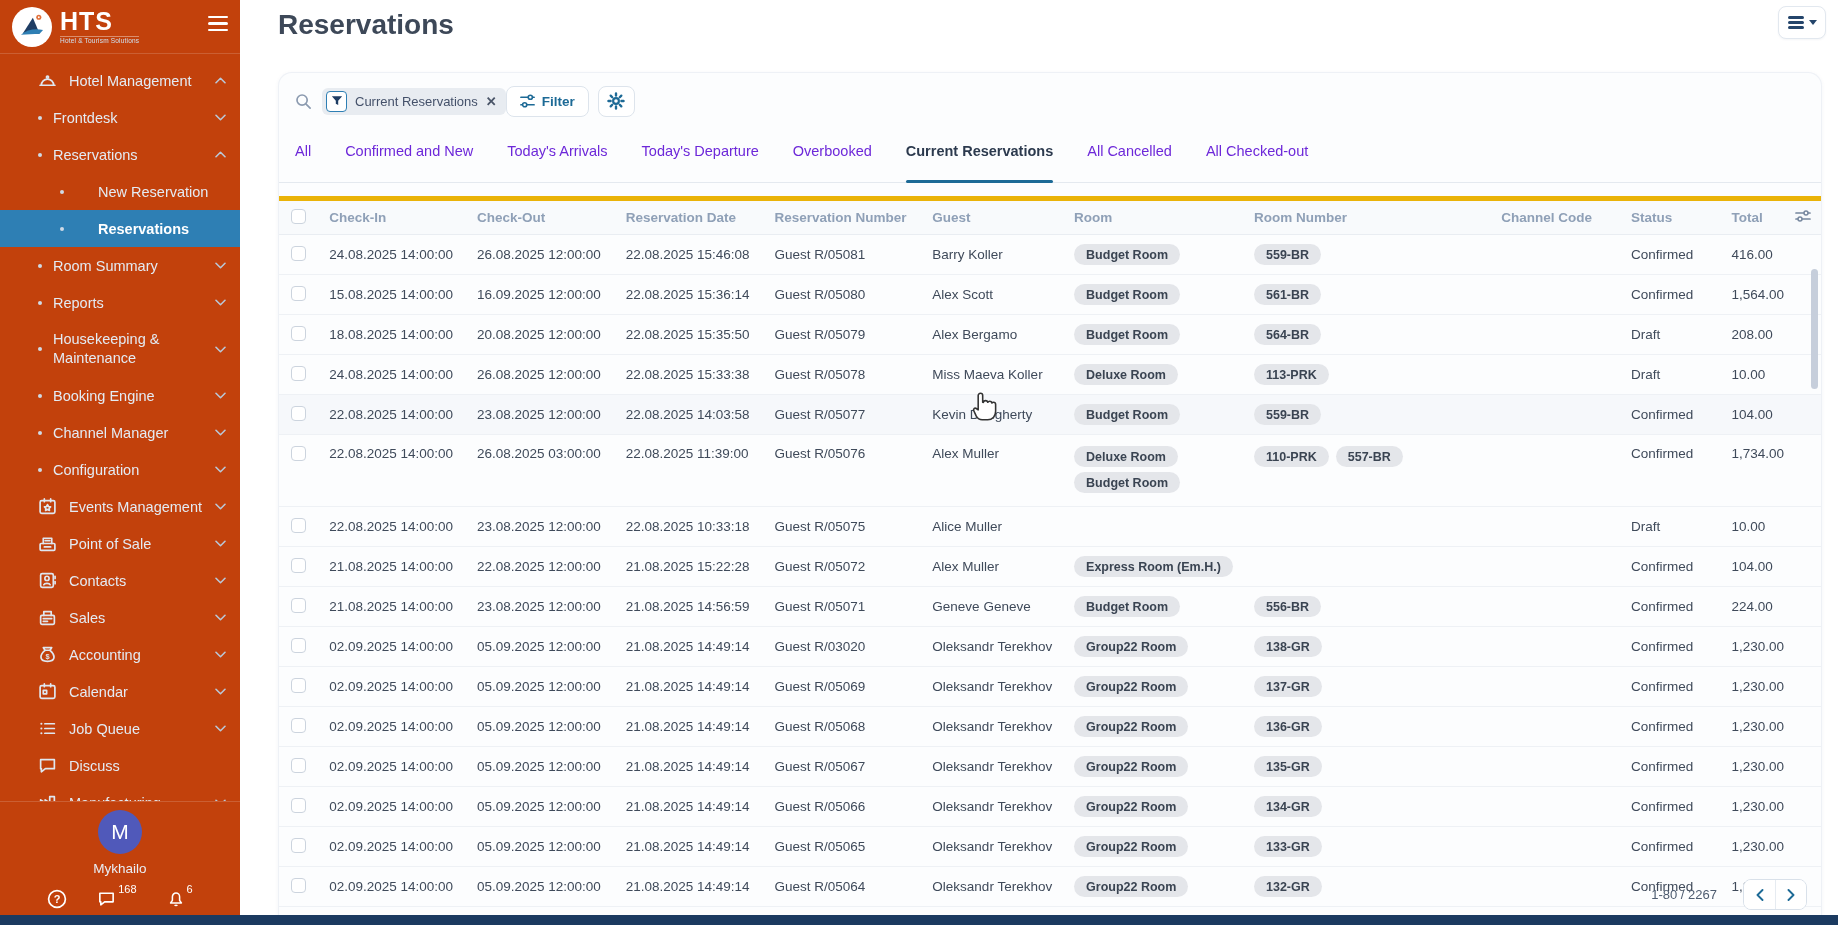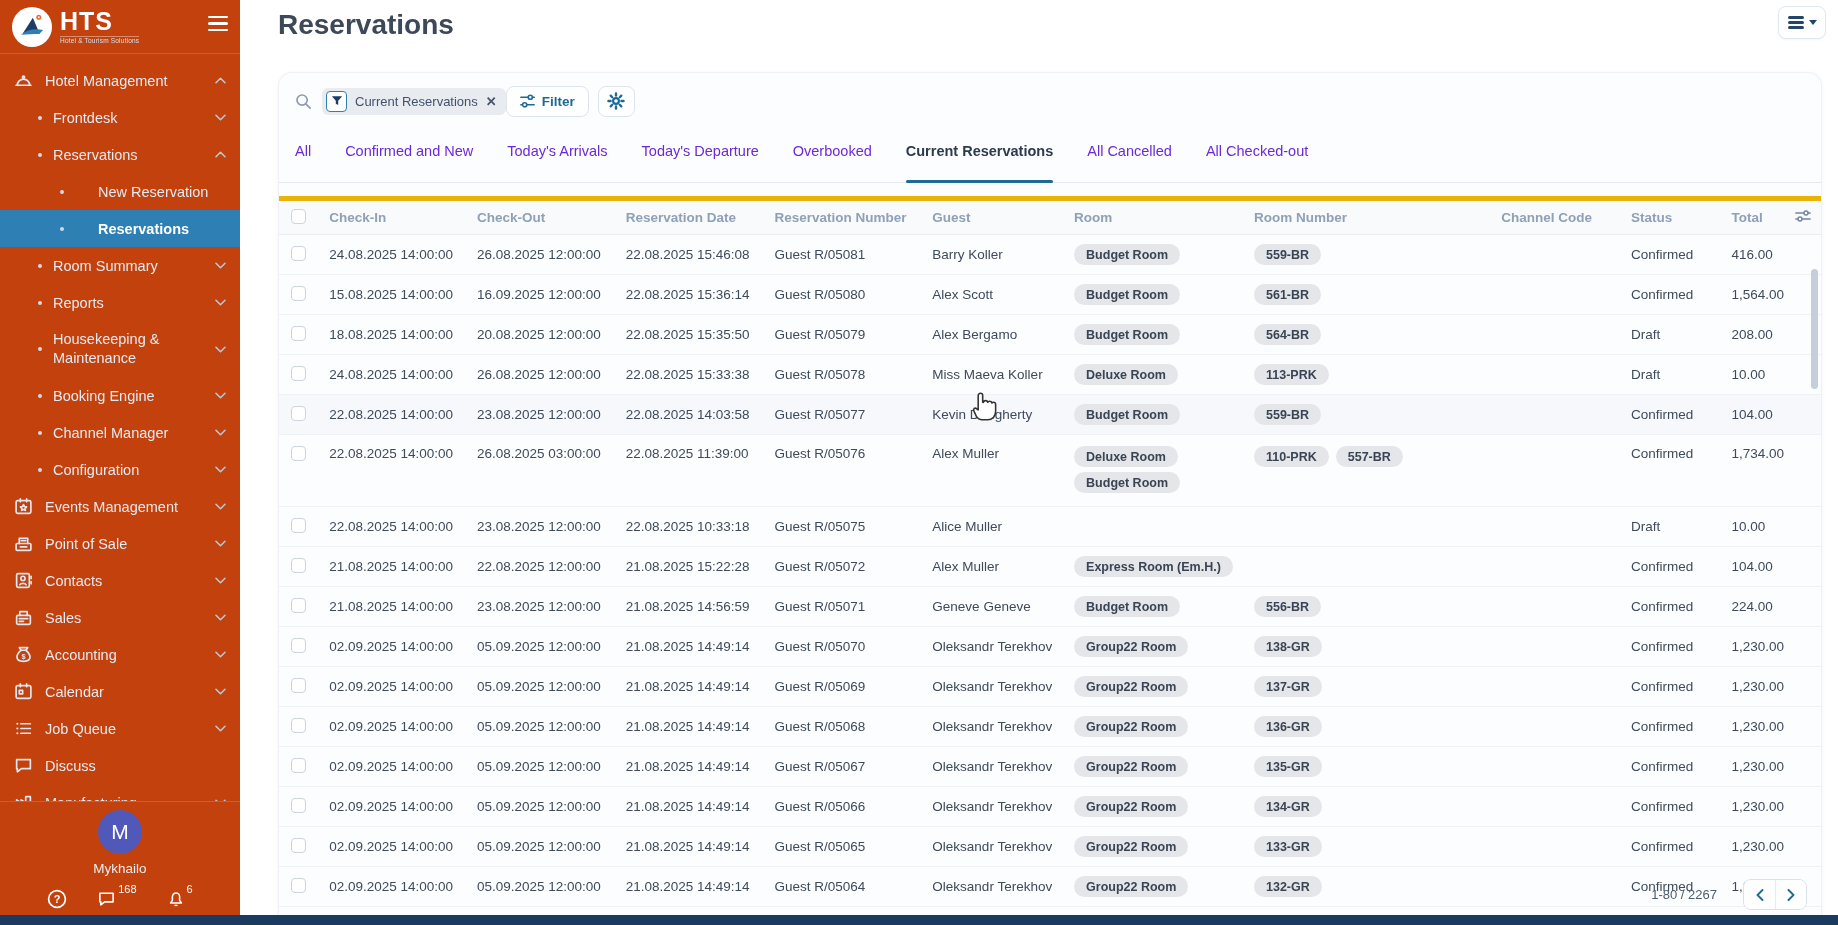--- a/index.html
+++ b/index.html
@@ -11,21 +11,21 @@
   .sidebar { width:240px; background:#c2410c; color:#e9eef5; display:flex; flex-direction:column; position:relative; flex:none; }
   .side-top { height:54px; display:flex; align-items:center; padding:0 12px; border-bottom:1px solid rgba(255,255,255,.16); position:relative; flex:none; }
   .logo-circle { width:40px; height:40px; border-radius:50%; background:#fff; display:flex; align-items:center; justify-content:center; flex:none; }
   .logo-text { margin-left:8px; line-height:1; }
   .logo-name { font-size:25px; font-weight:bold; color:#fff; letter-spacing:1px; }
   .logo-tag { font-size:6.5px; color:#cfe0ef; margin-top:2px; letter-spacing:.2px; border-top:1px solid rgba(255,255,255,.4); padding-top:1px; }
   .side-burger { position:absolute; right:12px; top:16px; width:20px; cursor:pointer; }
   .side-burger div { height:2.4px; background:#fff; border-radius:2px; margin-bottom:4px; }
   .side-menu { flex:1 1 auto; overflow:hidden; padding-top:8px; }
   .snav { display:flex; align-items:center; height:37px; padding-right:14px; font-size:14.5px; color:#e4ebf3; cursor:pointer; position:relative; }
-  .snav.lvl0 { padding-left:14px; font-weight:500; }
+  .snav.lvl0 { padding-left:14px; font-weight:500;margin-left:24px; }
   .snav.lvl1 { padding-left:38px; }
   .snav.lvl2 { padding-left:60px;gap:23px; }
   .snav .s-icon { width:19px; height:19px; margin-right:12px; display:flex; align-items:center; justify-content:center; flex:none; }
   .snav .dot { width:4px; height:4px; border-radius:50%; background:#cfdae6; margin-right:11px; flex:none; }
   .snav .lbl { flex:0 1 auto; }
   .snav .chev { margin-left:auto; display:flex; color:#b9c8d8; }
   .snav.active { background:#2e7fb4; color:#fff; font-weight:bold; }
   .snav.twoline { height:56px; }
   .snav.twoline .lbl { max-width:132px; line-height:1.3; }
   .side-user { margin-top:auto; border-top:1px solid rgba(255,255,255,.16); padding:8px 0 16px; display:flex; flex-direction:column; align-items:center; flex:none; }
@@ -638,21 +638,21 @@
                 <td></td>
                 <td>Confirmed</td>
                 <td class="col-total">224.00</td>
                 <td></td>
               </tr>
               <tr class="">
                 <td class="cell-check"><span class="cb"></span></td>
                 <td>02.09.2025 14:00:00</td>
                 <td>05.09.2025 12:00:00</td>
                 <td>21.08.2025 14:49:14</td>
-                <td>Guest R/05070</td>
+                <td>Guest R/03020</td>
                 <td>Oleksandr Terekhov</td>
                 <td><span class=""><span class="pill">Group22 Room</span></span></td>
                 <td>
                   <span class="pill-row">
                     <span class="pill">138-GR</span>
                   </span>
                 </td>
                 <td></td>
                 <td>Confirmed</td>
                 <td class="col-total">1,230.00</td>

